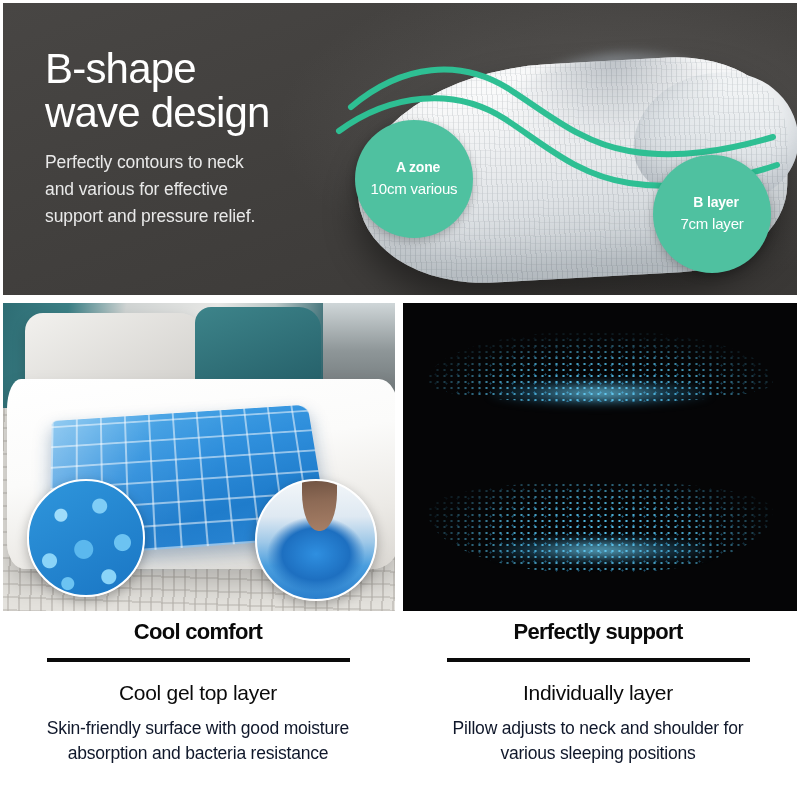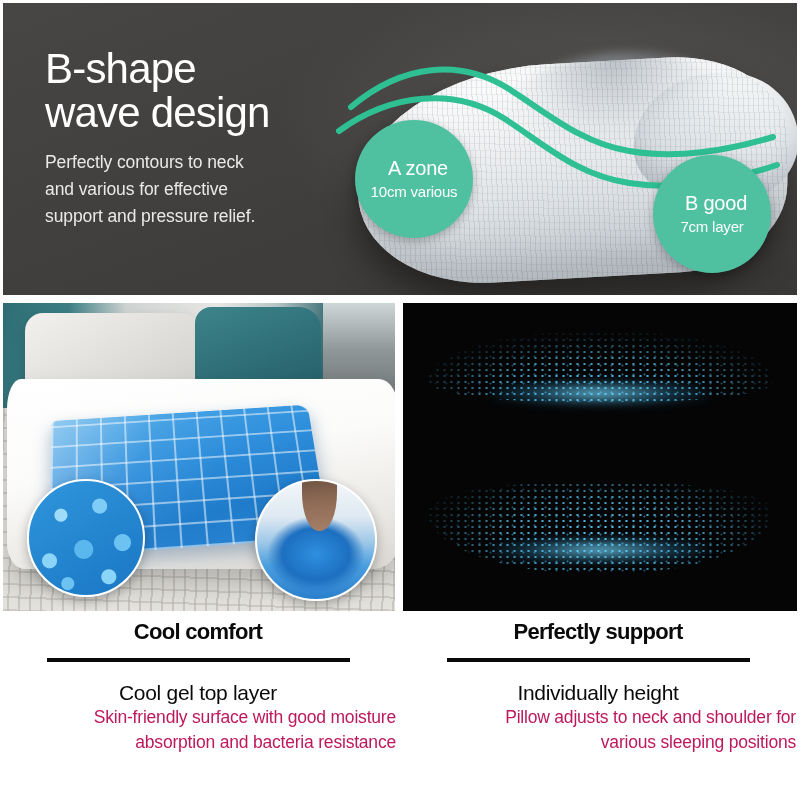--- a/index.html
+++ b/index.html
@@ -131,22 +131,22 @@
     color:#ffffff;
     display:flex;
     flex-direction:column;
     align-items:center;
     justify-content:center;
     text-align:center;
     z-index:7;
     box-shadow:0 3px 10px rgba(0,0,0,0.25);
   }
   .zone-name {
-    font-size:20px;
-    font-weight:normal;
+    font-size:14px;
+    font-weight:bold;
     line-height:1.1;
     letter-spacing:-0.2px;
     margin-left:8px;
   }
   .zone-height {
     font-size:15px;
     font-weight:normal;
     line-height:1.2;
     margin-top:4px;
     letter-spacing:-0.2px;
@@ -314,25 +314,25 @@
     font-size:21px;
     font-weight:normal;
     color:#0a0a0a;
     margin-top:18px;
     letter-spacing:-0.3px;
     line-height:1.2;
   }
   .col-body {
     font-size:17.5px;
     font-weight:normal;
-    color:#be185d;
+    color:#0f172a;
+    margin-top:11px;
     line-height:1.42;
     letter-spacing:-0.2px;
     white-space:pre-line;
-    text-align:right;
   }
 </style>
 </head>
 <body>
 
 <div id="canvas">
 
   <section class="hero">
     <div class="hero-bg"></div>
 
@@ -346,21 +346,21 @@
         <path d="M 18,92 C 70,48 128,44 176,74 C 214,98 248,128 296,136 C 344,144 392,136 440,122" fill="none" stroke="#2EBF93" stroke-width="6" stroke-linecap="round"></path>
         <path d="M 6,116 C 58,78 122,72 172,104 C 212,130 244,160 296,168 C 346,176 396,166 444,150" fill="none" stroke="#2EBF93" stroke-width="6" stroke-linecap="round"></path>
       </svg>
     </div>
 
     <div class="zone" id="zone-a">
       <div class="zone-name">A zone</div>
       <div class="zone-height">10cm various</div>
     </div>
     <div class="zone" id="zone-b">
-      <div class="zone-name">B good</div>
+      <div class="zone-name">B layer</div>
       <div class="zone-height">7cm layer</div>
     </div>
 
     <div class="hero-copy">
       <h1 class="hero-title">B-shape
 wave design</h1>
       <p class="hero-sub">Perfectly contours to neck
 and various for effective
 support and pressure relief.</p>
     </div>
@@ -401,18 +401,18 @@
     <h2 class="col-title">Cool comfort</h2>
     <div class="col-rule"></div>
     <h3 class="col-sub">Cool gel top layer</h3>
     <p class="col-body">Skin-friendly surface with good moisture
 absorption and bacteria resistance</p>
   </div>
 
   <div class="col" id="col-right">
     <h2 class="col-title">Perfectly support</h2>
     <div class="col-rule"></div>
-    <h3 class="col-sub">Individually height</h3>
+    <h3 class="col-sub">Individually layer</h3>
     <p class="col-body">Pillow adjusts to neck and shoulder for
 various sleeping positions</p>
   </div>
 
 </div>
 
 </body></html>

